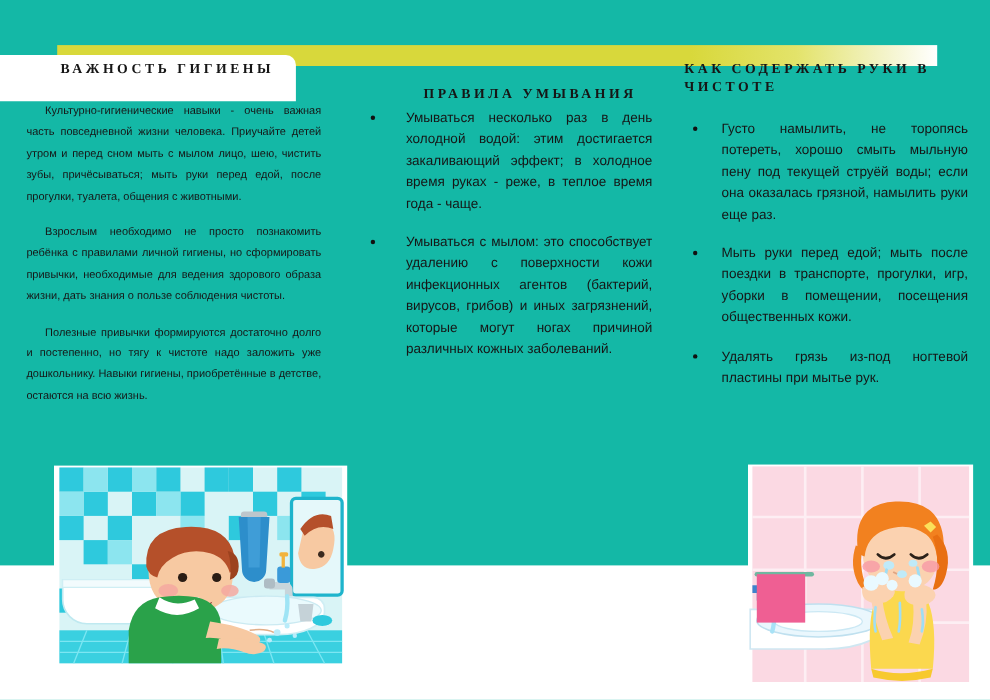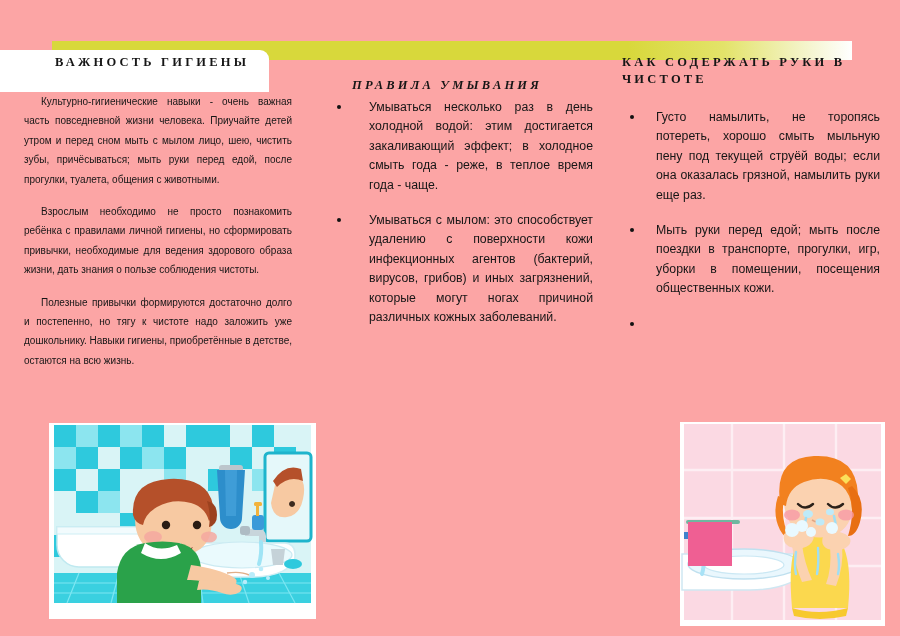--- a/index.html
+++ b/index.html
@@ -13,22 +13,22 @@
     height: 636px;
     overflow: hidden;
     font-family: "Liberation Sans", sans-serif;
     color: #1a1a1a;
     position: relative;
   }
 
   #page {
     position: relative;
     width: 900px;
-    height: 636px;
-    background: #fca5a5;
+    height: 514px;
+    background: #14b8a6;
   }
 
   
   .banner {
     position: absolute;
     left: 52px;
     top: 41px;
     width: 800px;
     height: 19px;
     background: linear-gradient(to right,
@@ -59,21 +59,21 @@
     position: absolute;
     font-family: "Liberation Serif", serif;
     font-weight: bold;
     font-size: 12.5px;
     letter-spacing: 3.2px;
     color: #161616;
     line-height: 17px;
     text-transform: uppercase;
   }
   .head-1 { top: 54px; left: 31px; }
-  .head-2 { top: 77px; left: 27px; font-style: italic; }
+  .head-2 { top: 77px; left: 60px; }
   .head-3 { top: 54px; left: 0px; width: 256px; }
 
   
   .para-block {
     position: absolute;
     top: 92px;
     left: 0;
     width: 268px;
   }
   .para {
@@ -248,21 +248,21 @@
     </div>
   </div>
 
   <div class="col col-2">
 
     <div class="col-head head-2">Правила умывания</div>
 
     <ul class="bullets bullets-2">
       <li class="bullet-item">
         <span class="dot"></span>
-        <span>Умываться несколько раз в день холодной водой: этим достигается закаливающий эффект; в холодное смыть года - реже, в теплое время года - чаще.</span>
+        <span>Умываться несколько раз в день холодной водой: этим достигается закаливающий эффект; в холодное время руках - реже, в теплое время года - чаще.</span>
       </li>
       <li class="bullet-item">
         <span class="dot"></span>
         <span>Умываться с мылом: это способствует удалению с поверхности кожи инфекционных агентов (бактерий, вирусов, грибов) и иных загрязнений, которые могут ногах причиной различных кожных заболеваний.</span>
       </li>
     </ul>
 
     <div class="art art-2">
       <svg viewBox="0 0 205 204" width="205" height="204" aria-hidden="true">
         <rect x="0" y="0" width="205" height="204" fill="#ffffff"></rect>
@@ -339,18 +339,19 @@
       <li class="bullet-item">
         <span class="dot"></span>
         <span>Густо намылить, не торопясь потереть, хорошо смыть мыльную пену под текущей струёй воды; если она оказалась грязной, намылить руки еще раз.</span>
       </li>
       <li class="bullet-item">
         <span class="dot"></span>
         <span>Мыть руки перед едой; мыть после поездки в транспорте, прогулки, игр, уборки в помещении, посещения общественных кожи.</span>
       </li>
       <li class="bullet-item">
         <span class="dot"></span>
+        <span>Удалять грязь из-под ногтевой пластины при мытье рук.</span>
       </li>
     </ul>
 
   </div>
 
 </div>
 
 </body></html>

